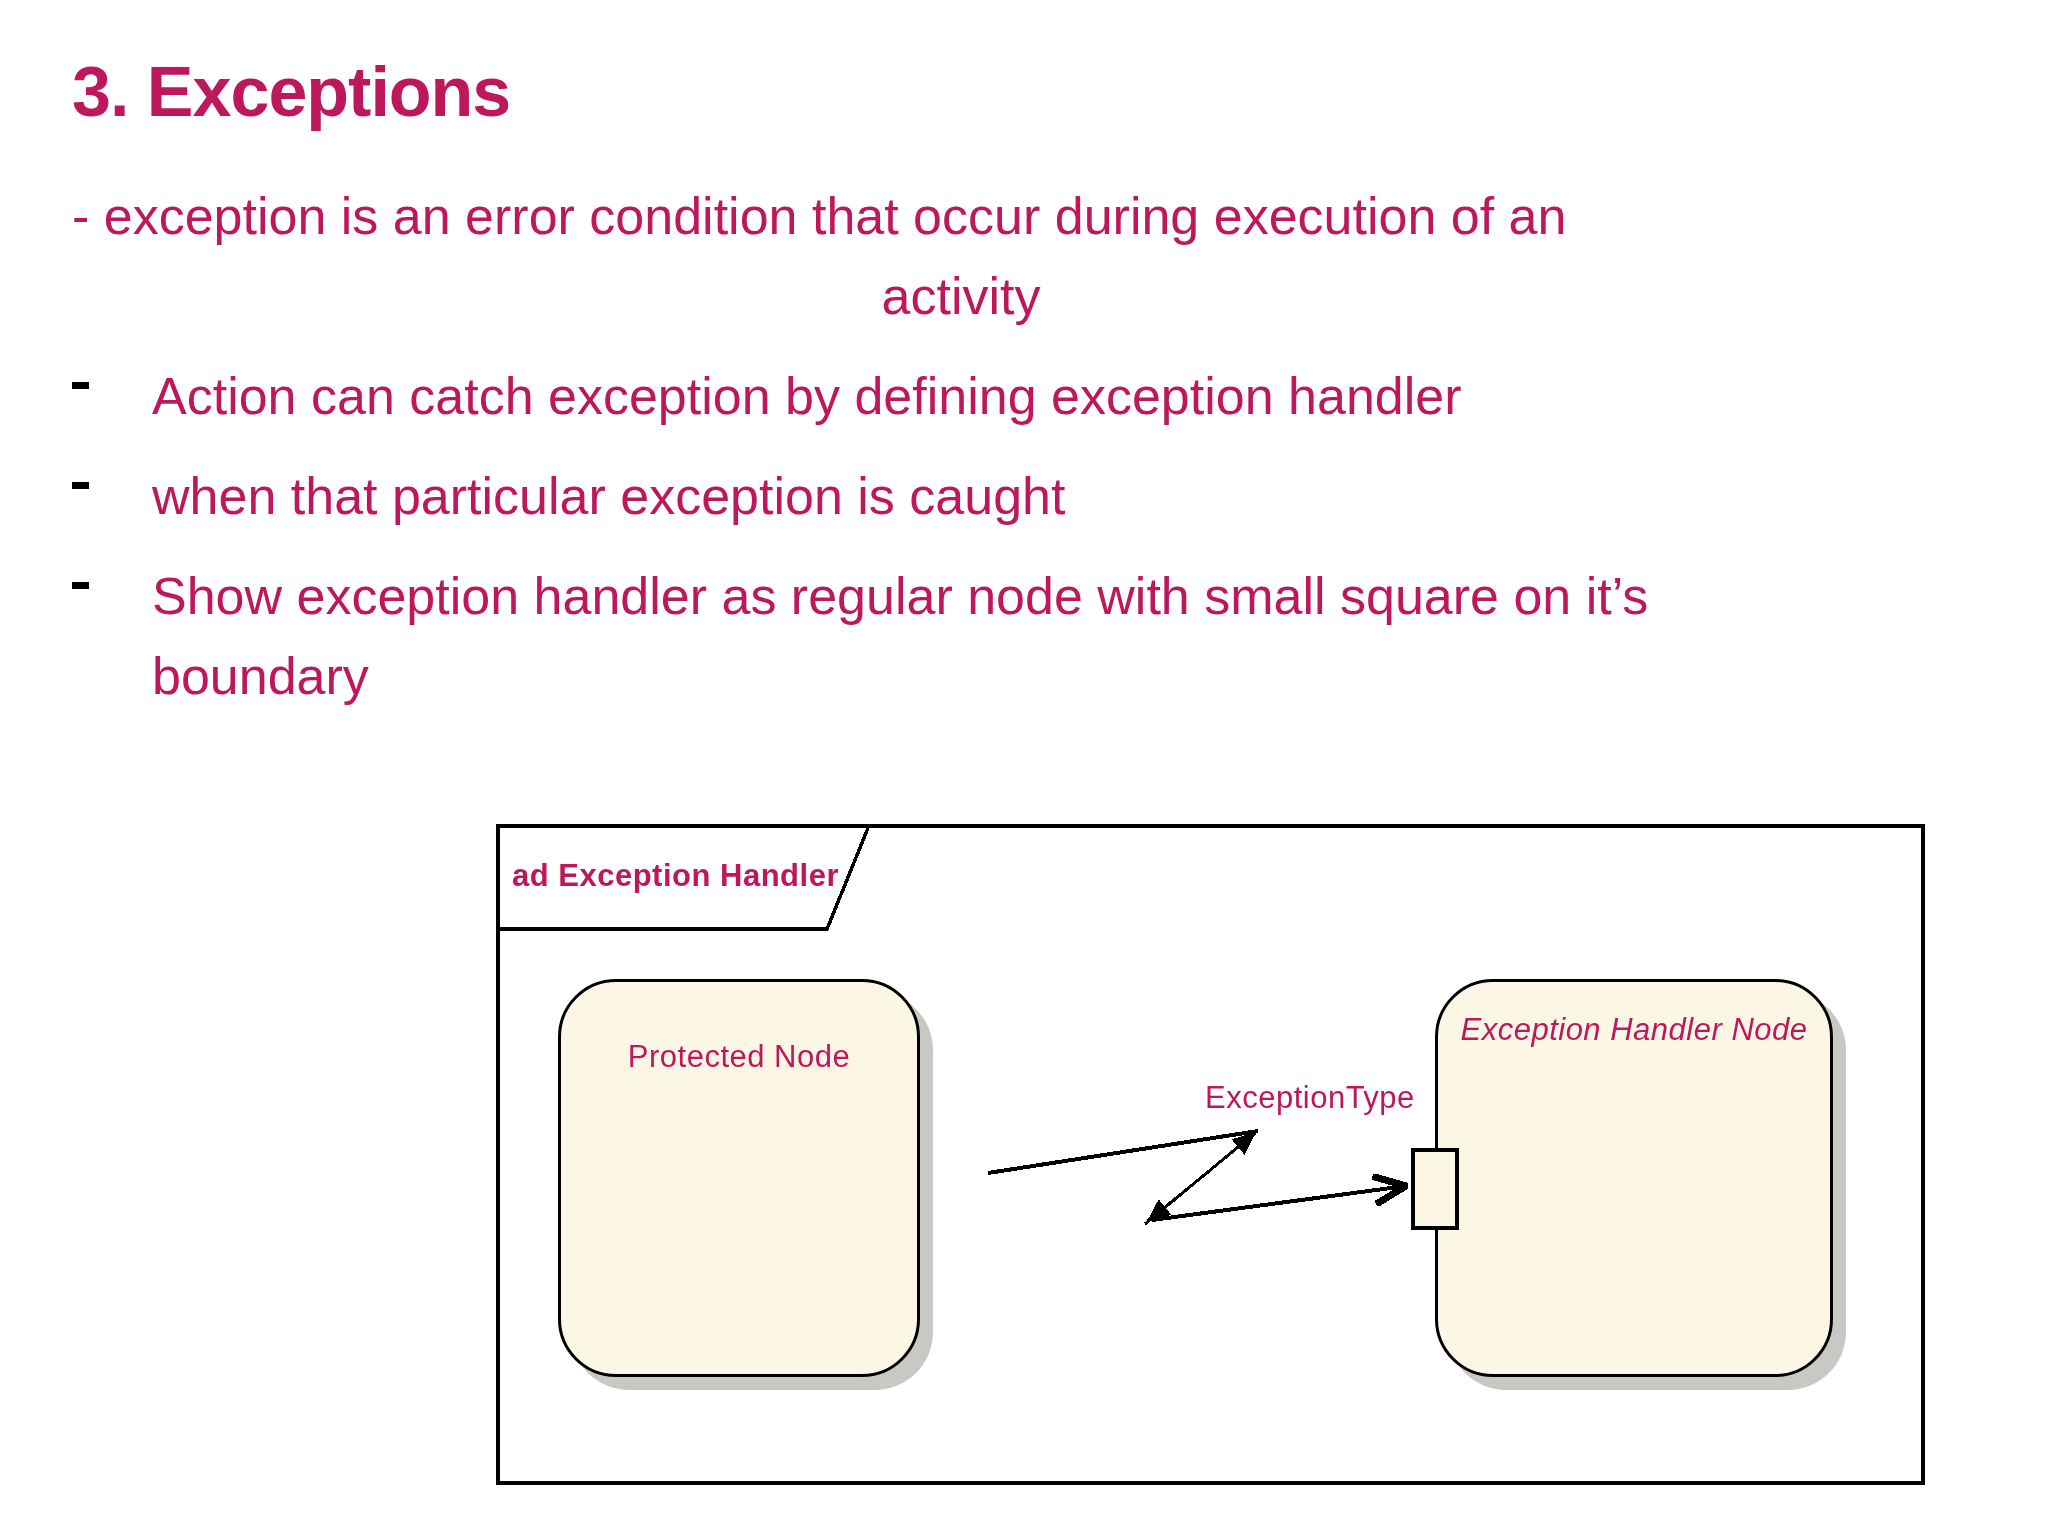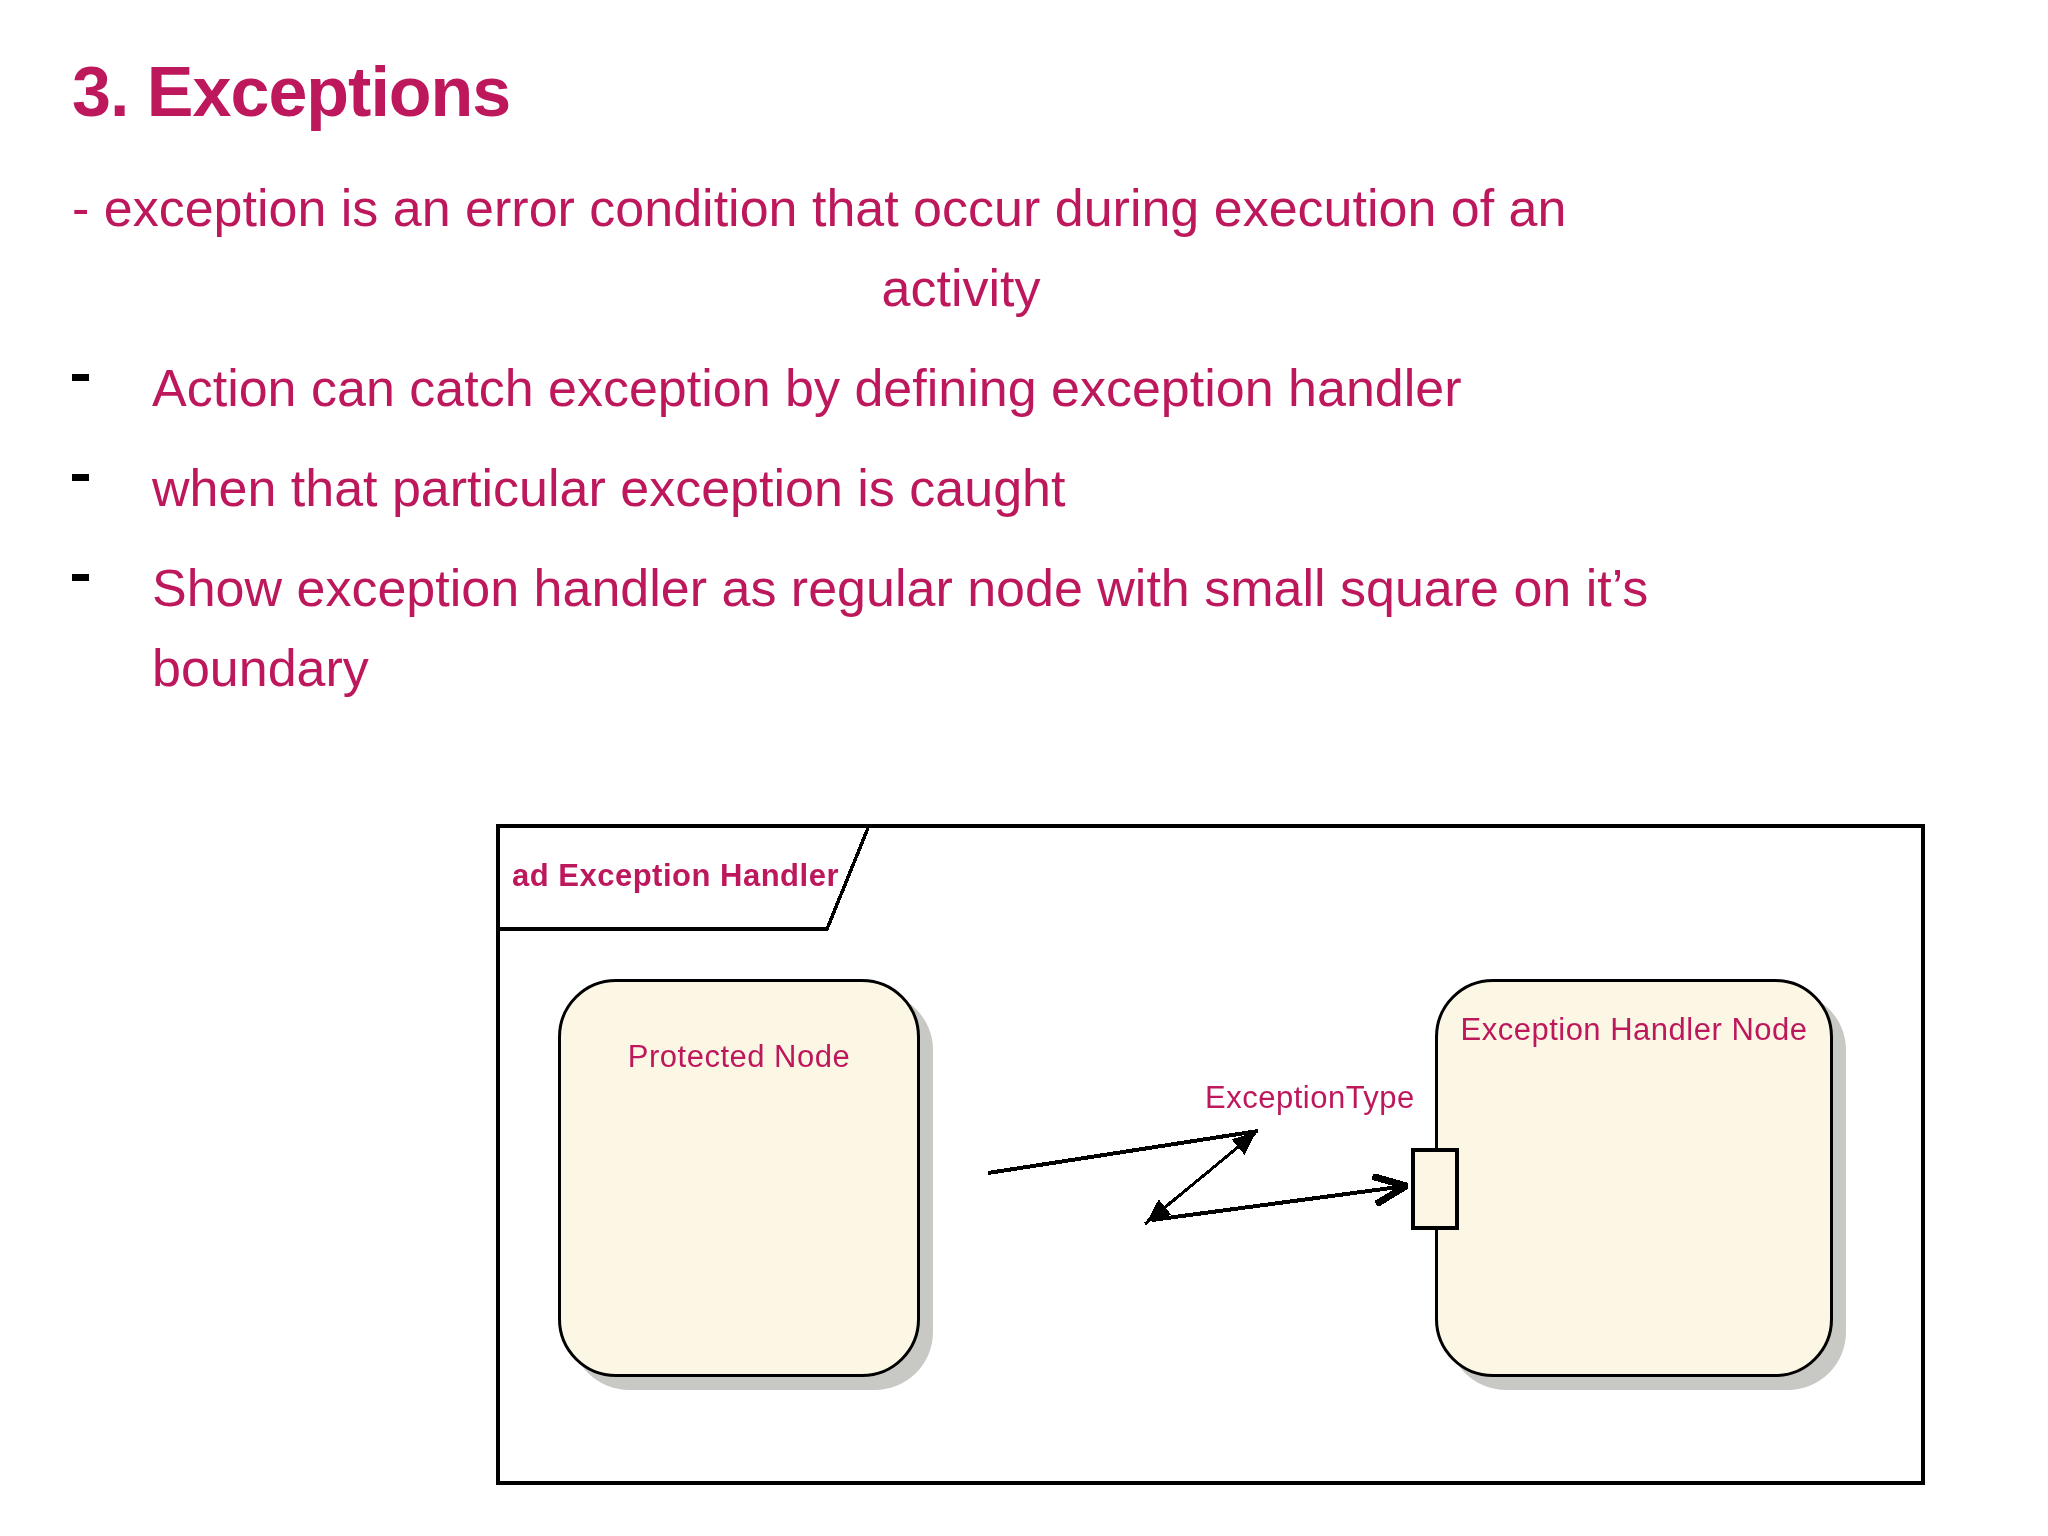--- a/index.html
+++ b/index.html
@@ -11,21 +11,21 @@
     font-family:"Liberation Sans", sans-serif;
     color:#be185d;
   }
   
   .title{
     position:absolute;left:72px;top:52px;
     font-size:70px;font-weight:bold;letter-spacing:-1px;
     white-space:nowrap;
   }
   
-  .bullets{position:absolute;left:0;top:168px;width:1772px;}
+  .bullets{position:absolute;left:0;top:176px;width:1772px;}
   .item{position:relative;}
   .item + .item{margin-top:20px;}
   .line{
     font-size:52px;line-height:80px;white-space:nowrap;
   }
   .item-first .l-first{padding-left:72px;}
   .item-first .l-wrap{padding-left:150px;text-align:center;}
   .item-dash .text{padding-left:152px;}
   .dash{
     position:absolute;left:72px;top:26px;
@@ -47,21 +47,21 @@
     box-sizing:border-box;
   }
   .node-protected{left:58px;top:151px;width:362px;height:398px;}
   .node-handler{left:935px;top:151px;width:398px;height:398px;}
   .node-label{
     width:100%;text-align:center;
     font-size:31px;line-height:40px;
     letter-spacing:0.5px;
   }
   .node-protected .node-label{margin-top:55px;}
-  .node-handler .node-label{margin-top:28px;}
+  .node-handler .node-label{margin-top:28px;font-style:italic;}
   .edges{
     position:absolute;left:0;top:0;width:1421px;height:653px;
     pointer-events:none;
     shape-rendering:crispEdges;
   }
   .tab-label{
     position:absolute;left:12px;top:26px;
     font-size:31px;font-weight:bold;line-height:44px;
     letter-spacing:0.5px;white-space:nowrap;
   }

